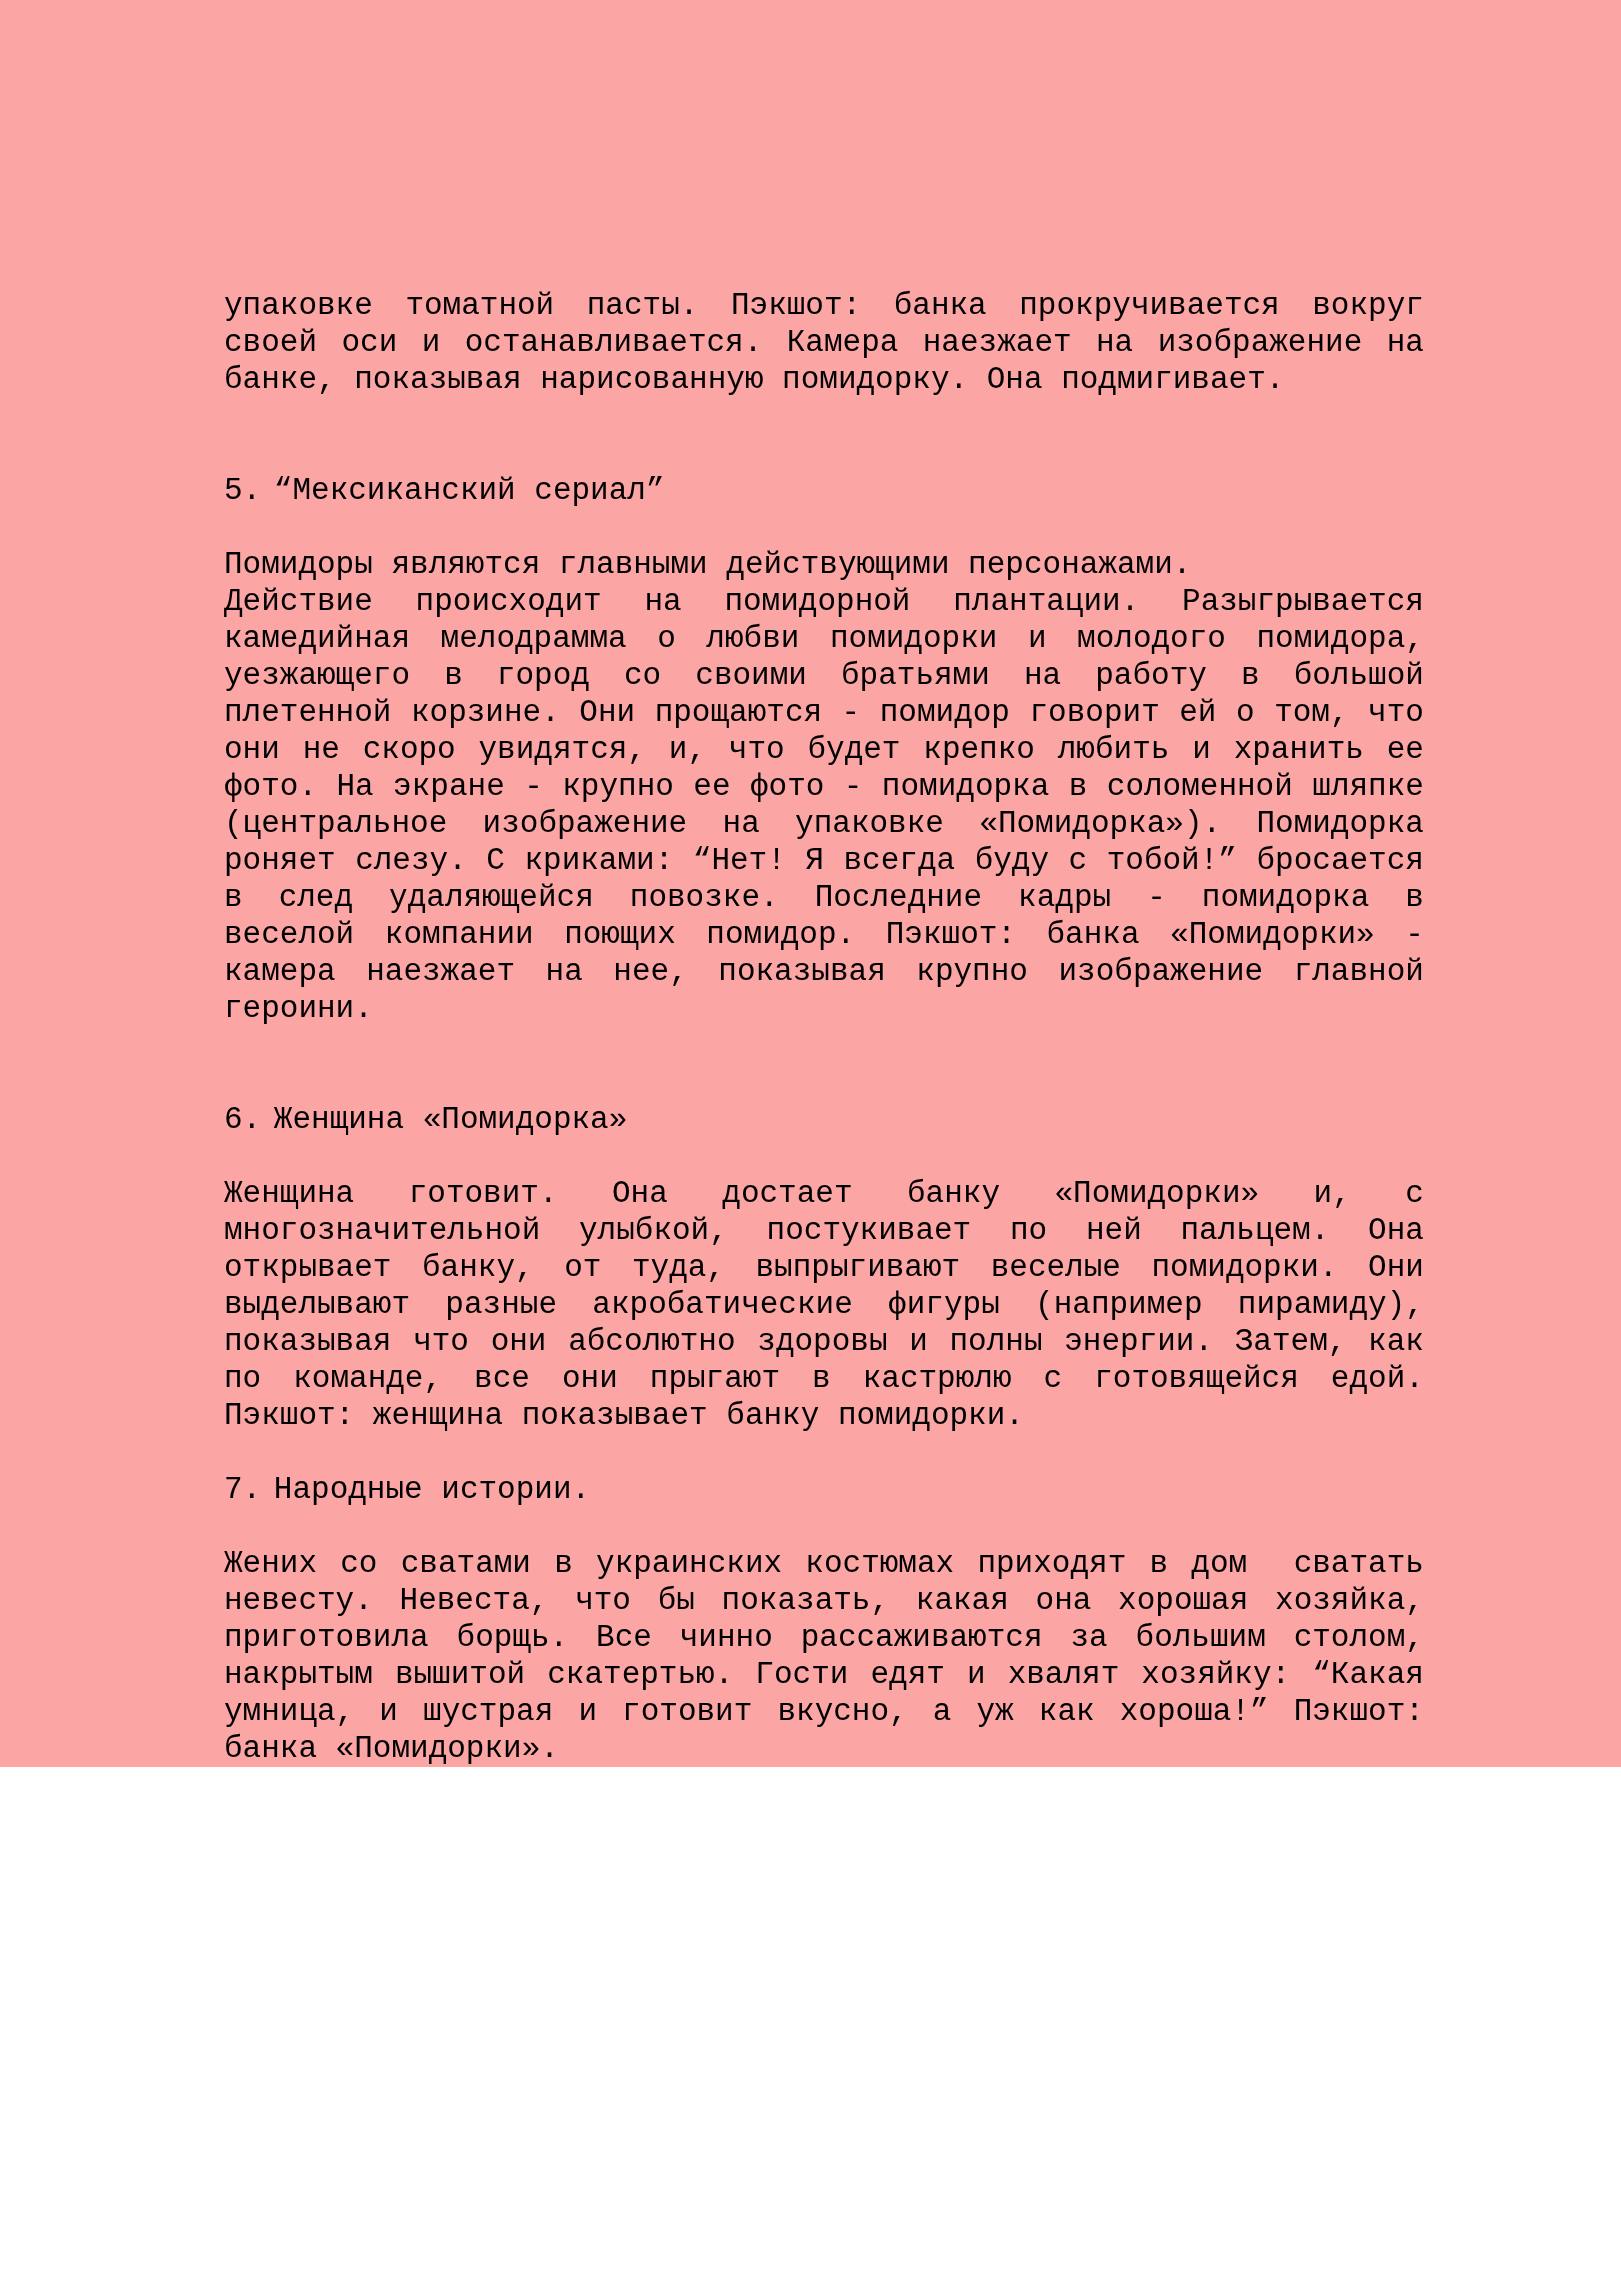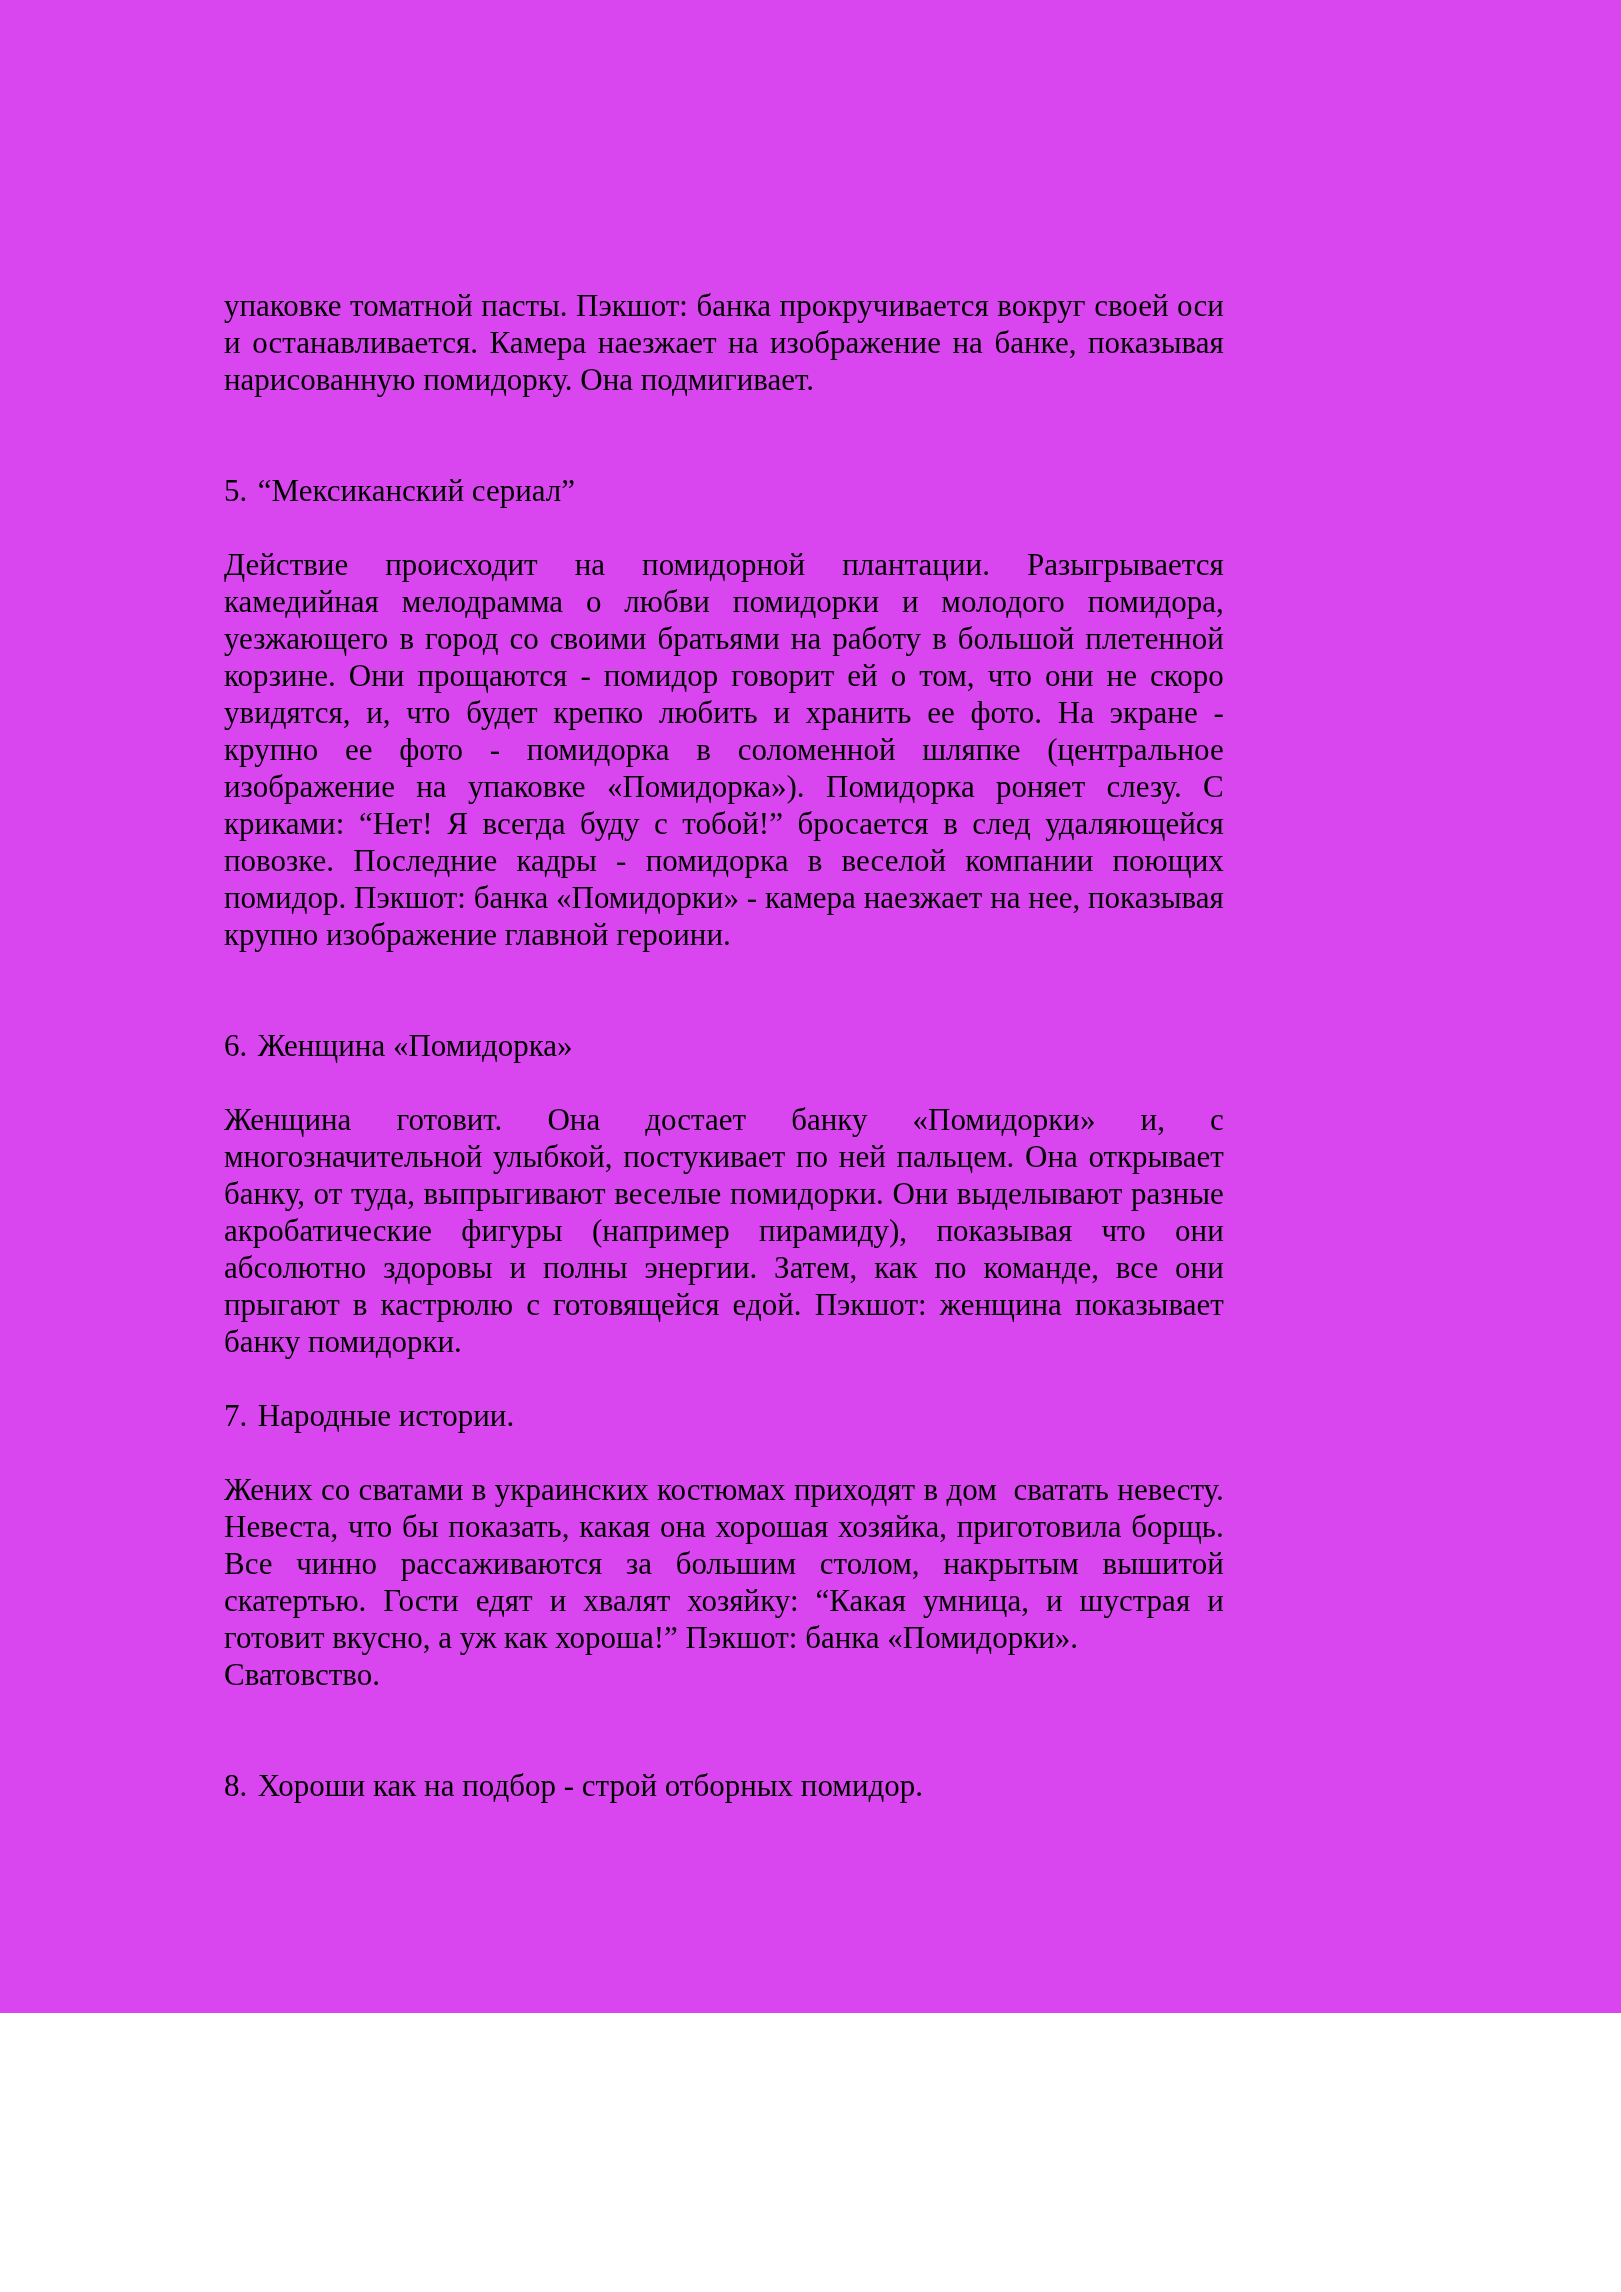--- a/index.html
+++ b/index.html
@@ -3,24 +3,24 @@
 <meta charset="utf-8">
 <style>
   html, body {
     margin: 0;
     padding: 0;
     background: #ffffff;
   }
   .page {
     position: relative;
     width: 1621px;
-    height: 2013px;
-    background: #d946ef;
+    height: 1767px;
+    background: #fca5a5;
     overflow: hidden;
-    font-family: Liberation Serif, serif;
+    font-family: Liberation Mono, monospace;
     color: #000000;
   }
   .doc {
     position: absolute;
     left: 224px;
     top: 287px;
     width: 64.5ch;
     font-size: 31px;
     line-height: 37px;
     font-weight: 400;
@@ -47,20 +47,21 @@
 
     <div class="para">
       <div class="seg">упаковке томатной пасты. Пэкшот: банка прокручивается вокруг своей оси и останавливается. Камера наезжает на изображение на банке, показывая нарисованную помидорку. Она подмигивает.</div>
     </div>
 
     <div class="heading gap-2">
       <span class="num">5.</span><span class="title">“Мексиканский сериал”</span>
     </div>
 
     <div class="para gap-1">
+      <div class="seg">Помидоры являются главными действующими персонажами.</div>
       <div class="seg">Действие происходит на помидорной плантации. Разыгрывается камедийная мелодрамма о любви помидорки и молодого помидора, уезжающего в город со своими братьями на работу в большой плетенной корзине. Они прощаются - помидор говорит ей о том, что они не скоро увидятся, и, что будет крепко любить и хранить ее фото. На экране - крупно ее фото - помидорка в соломенной шляпке (центральное изображение на упаковке «Помидорка»). Помидорка роняет слезу. С криками: “Нет! Я всегда буду с тобой!” бросается в след удаляющейся повозке. Последние кадры - помидорка в веселой компании поющих помидор. Пэкшот: банка «Помидорки» - камера наезжает на нее, показывая крупно изображение главной героини.</div>
     </div>
 
     <div class="heading gap-2">
       <span class="num">6.</span><span class="title">Женщина «Помидорка»</span>
     </div>
 
     <div class="para gap-1">
       <div class="seg">Женщина готовит. Она достает банку «Помидорки» и, с многозначительной улыбкой, постукивает по ней пальцем. Она открывает банку, от туда, выпрыгивают веселые помидорки. Они выделывают разные акробатические фигуры (например пирамиду), показывая что они абсолютно здоровы и полны энергии. Затем, как по команде, все они прыгают в кастрюлю с готовящейся едой. Пэкшот: женщина показывает банку помидорки.</div>
     </div>

